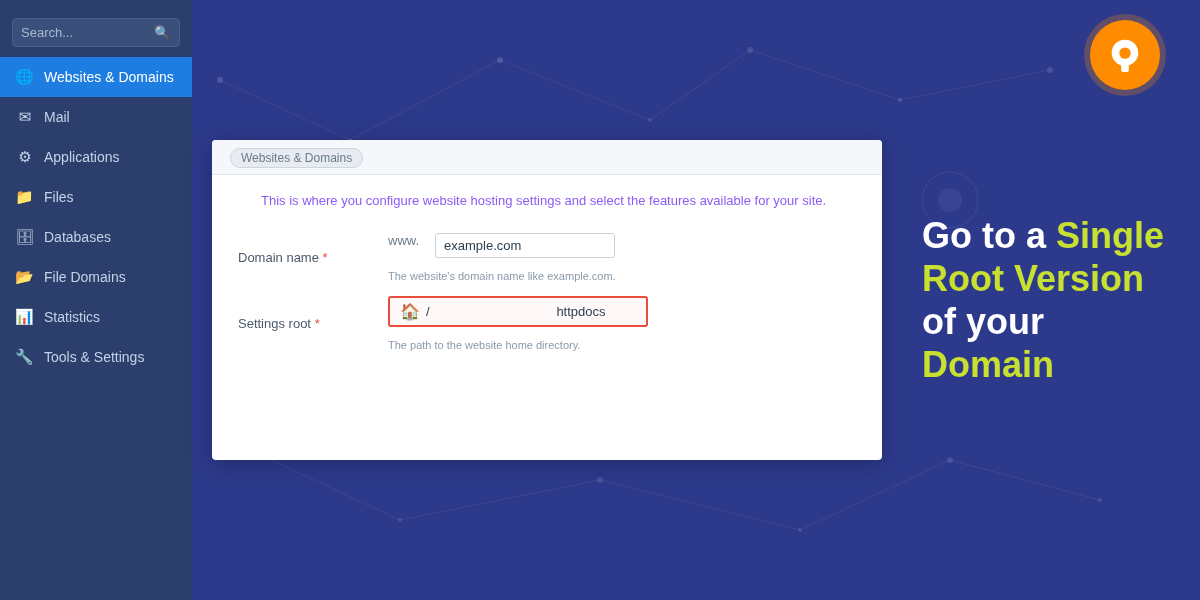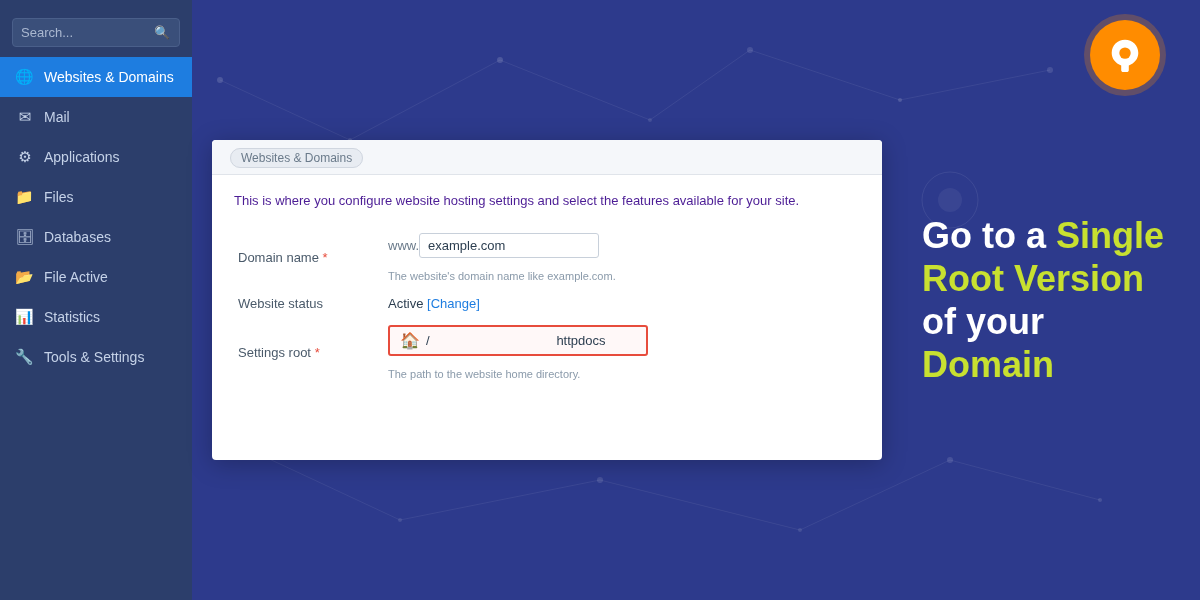--- a/index.html
+++ b/index.html
@@ -152,22 +152,23 @@
       font-weight: 400;
       color: #2c3e50;
       margin-bottom: 6px;
     }
     .panel-title .domain-link {
       color: #1e7de0;
     }
 
     .panel-subtitle {
       font-size: 13px;
-      color: #4c1d95;
+      color: #8b5cf6;
       margin-bottom: 18px;
+      margin-left: 27px;
     }
 
     .form-table {
       width: 100%;
       border-collapse: collapse;
     }
     .form-table tr td {
       padding: 7px 4px;
       font-size: 13px;
       color: #2c3e50;
@@ -176,22 +177,22 @@
     .form-table tr td:first-child {
       width: 150px;
       color: #4a5a6a;
       font-weight: 500;
     }
 
     .required-star { color: #e74c3c; }
 
     .input-inline {
       display: flex;
-      align-items: center;
-      gap: 0;
+      align-items: flex-start;
+      gap: 16px;
     }
     .input-www {
       color: #6a7a8a;
       font-size: 13px;
     }
     .input-field {
       border: 1px solid #c8d0da;
       border-radius: 3px;
       padding: 4px 8px;
       font-size: 13px;
@@ -327,21 +328,21 @@
       <div class="nav-item">
         <span class="nav-icon">📁</span>
         <span>Files</span>
       </div>
       <div class="nav-item">
         <span class="nav-icon">🗄</span>
         <span>Databases</span>
       </div>
       <div class="nav-item">
         <span class="nav-icon">📂</span>
-        <span>File Active</span>
+        <span>File Domains</span>
       </div>
       <div class="nav-item">
         <span class="nav-icon">📊</span>
         <span>Statistics</span>
       </div>
       <div class="nav-item">
         <span class="nav-icon">🔧</span>
         <span>Tools &amp; Settings</span>
       </div>
     </nav>
@@ -361,29 +362,20 @@
             <td>
               <span>Domain name</span>
               <span class="required-star"> *</span>
             </td>
             <td>
               <div class="input-inline">
                 <span class="input-www">www.</span>
                 <input class="input-field" type="text" value="example.com" style="">
               </div>
               <div class="hint-text">The website's domain name like example.com.</div>
-            </td>
-          </tr>
-          <tr>
-            <td>
-              <span>Website status</span>
-            </td>
-            <td>
-              <span>Active</span>
-              <a class="link-blue">[Change]</a>
             </td>
           </tr>
           <tr>
             <td>
               <span>Settings root</span>
               <span class="required-star"> *</span>
             </td>
             <td>
               <div class="doc-root-row">
                 <span class="home-icon">🏠</span>

